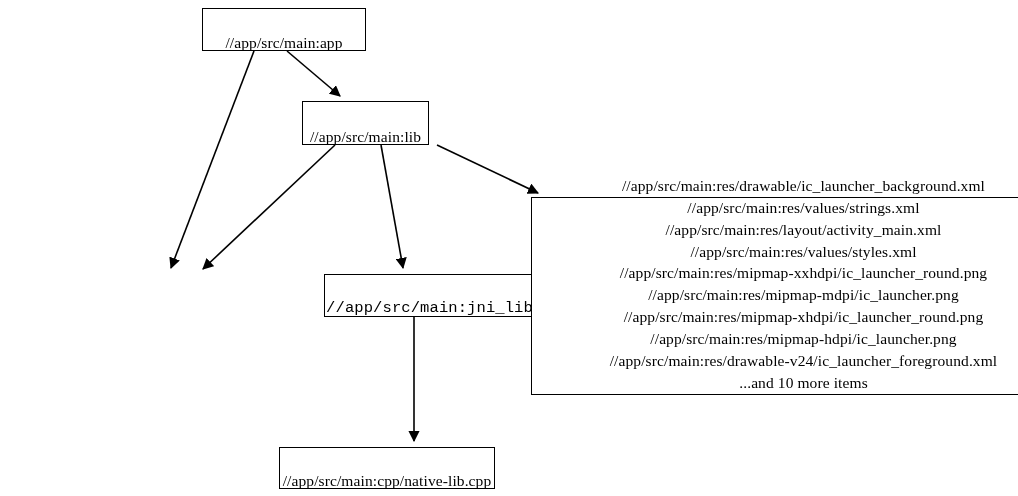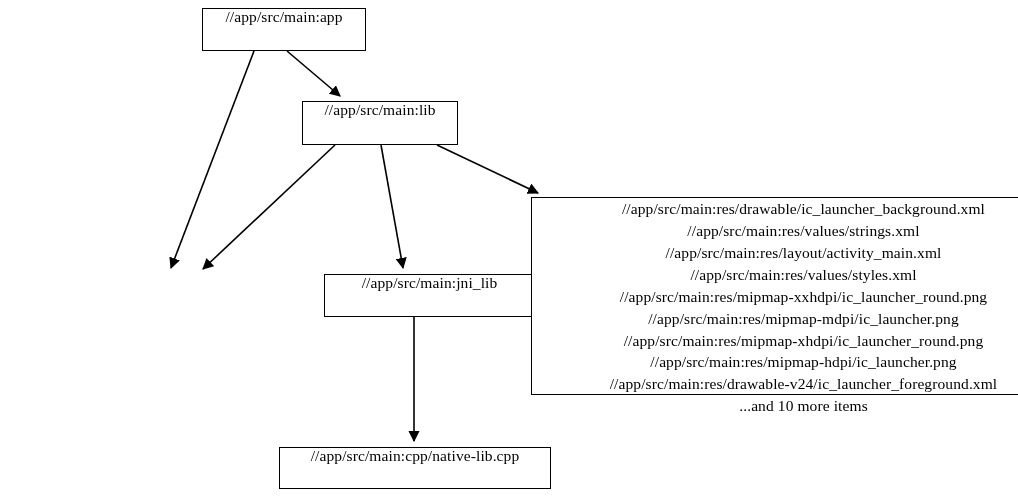--- a/index.html
+++ b/index.html
@@ -23,41 +23,41 @@
     height: 496px;
     pointer-events: none;
   }
   .node {
     position: absolute;
     box-sizing: border-box;
     border: 1px solid #000000;
     background: #ffffff;
     color: #000000;
     display: flex;
-    align-items: flex-start;
+    align-items: flex-end;
     justify-content: center;
     text-align: center;
     line-height: 1.0;
     white-space: pre;
   }
   .node-label {
     font-size: 15.5px;
     letter-spacing: 0.1px;
   }
   .node-multiline .node-label {
     line-height: 1.415;
     font-size: 15.5px;
   }
   
   #node-app       { left: 202px; top: 8px;   width: 164px; height: 43px; }
-  #node-lib       { left: 302px; top: 101px; width: 156px; height: 44px; }
+  #node-lib       { left: 302px; top: 101px; width: 127px; height: 44px; }
   #node-manifest  { left: 4px;   top: 274px; width: 303px; height: 43px; }
-  #node-jnilib    { left: 324px; top: 274px; width: 211px; height: 43px; }
+  #node-jnilib    { left: 324px; top: 274px; width: 211px; height: 43px; font-family: Liberation Mono, monospace; }
   #node-resources { left: 531px; top: 197px; width: 545px; height: 198px; }
-  #node-cpp       { left: 279px; top: 447px; width: 272px; height: 42px; }
+  #node-cpp       { left: 279px; top: 447px; width: 216px; height: 42px; }
 </style>
 </head>
 <body>
 
 <div id="canvas">
 
   <svg id="edges" viewBox="0 0 1018 496" xmlns="http://www.w3.org/2000/svg">
     <defs>
       <marker id="arrow" viewBox="0 0 10 10" refX="9" refY="5" markerWidth="7" markerHeight="7" orient="auto-start-reverse">
         <path d="M 0 0 L 10 5 L 0 10 z" fill="#000000"></path>

